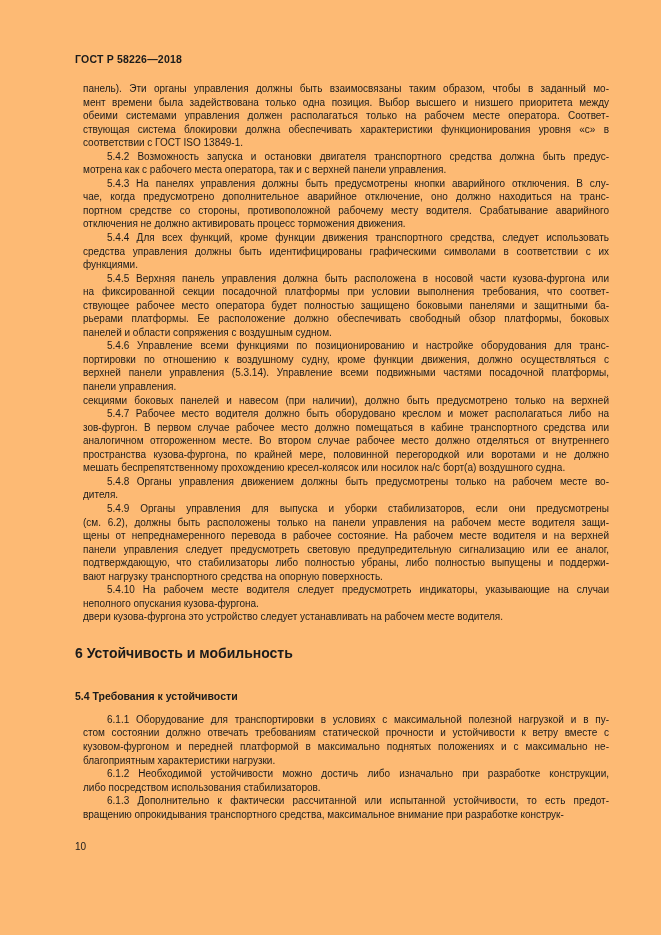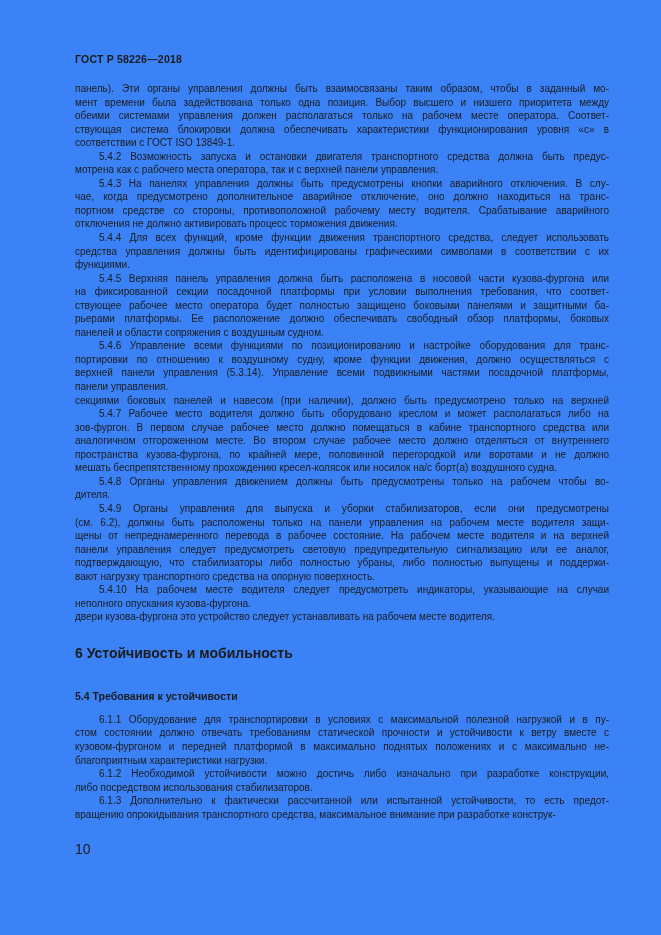--- a/index.html
+++ b/index.html
@@ -4,21 +4,21 @@
 <style>
   html, body {
     margin: 0;
     padding: 0;
     background: #e8e8e8;
   }
   .page {
     position: relative;
     width: 661px;
     height: 935px;
-    background: #3b82f6;
+    background: #fdba74;
     font-family: "Liberation Sans", sans-serif;
     color: #1b1b1b;
     overflow: hidden;
   }
   .doc-header {
     position: absolute;
     top: 53px;
     left: 75px;
     font-size: 10.5px;
     font-weight: bold;
@@ -34,20 +34,21 @@
   }
   .para {
     margin: 0;
   }
   .line {
     text-align: justify;
     text-align-last: justify;
     white-space: normal;
     overflow: hidden;
     height: 13.55px;
+    margin-left: 8px;
   }
   .line.last {
     text-align-last: left;
   }
   .line.indent {
     text-indent: 24px;
   }
   .h1 {
     font-size: 14px;
     font-weight: bold;
@@ -57,21 +58,21 @@
   .h2 {
     font-size: 10.5px;
     font-weight: bold;
     margin: 4px 0 10px 0;
     line-height: 14px;
   }
   .page-number {
     position: absolute;
     left: 75px;
     top: 841px;
-    font-size: 14px;
+    font-size: 10px;
   }
 </style>
 </head>
 <body>
 
 <div class="page">
   <div class="doc-header">ГОСТ Р 58226—2018</div>
 
   <div class="doc-body">
       <div class="para">
@@ -111,21 +112,21 @@
         <div class="line">секциями боковых панелей и навесом (при наличии), должно быть предусмотрено только на верхней</div>
       </div>
       <div class="para">
         <div class="line indent">5.4.7 Рабочее место водителя должно быть оборудовано креслом и может располагаться либо на</div>
         <div class="line">зов-фургон. В первом случае рабочее место должно помещаться в кабине транспортного средства или</div>
         <div class="line">аналогичном отгороженном месте. Во втором случае рабочее место должно отделяться от внутреннего</div>
         <div class="line">пространства кузова-фургона, по крайней мере, половинной перегородкой или воротами и не должно</div>
         <div class="line last">мешать беспрепятственному прохождению кресел-колясок или носилок на/с борт(а) воздушного судна.</div>
       </div>
       <div class="para">
-        <div class="line indent">5.4.8 Органы управления движением должны быть предусмотрены только на рабочем чтобы во-</div>
+        <div class="line indent">5.4.8 Органы управления движением должны быть предусмотрены только на рабочем месте во-</div>
         <div class="line last">дителя.</div>
       </div>
       <div class="para">
         <div class="line indent">5.4.9 Органы управления для выпуска и уборки стабилизаторов, если они предусмотрены</div>
         <div class="line">(см. 6.2), должны быть расположены только на панели управления на рабочем месте водителя защи-</div>
         <div class="line">щены от непреднамеренного перевода в рабочее состояние. На рабочем месте водителя и на верхней</div>
         <div class="line">панели управления следует предусмотреть световую предупредительную сигнализацию или ее аналог,</div>
         <div class="line">подтверждающую, что стабилизаторы либо полностью убраны, либо полностью выпущены и поддержи-</div>
         <div class="line last">вают нагрузку транспортного средства на опорную поверхность.</div>
       </div>

